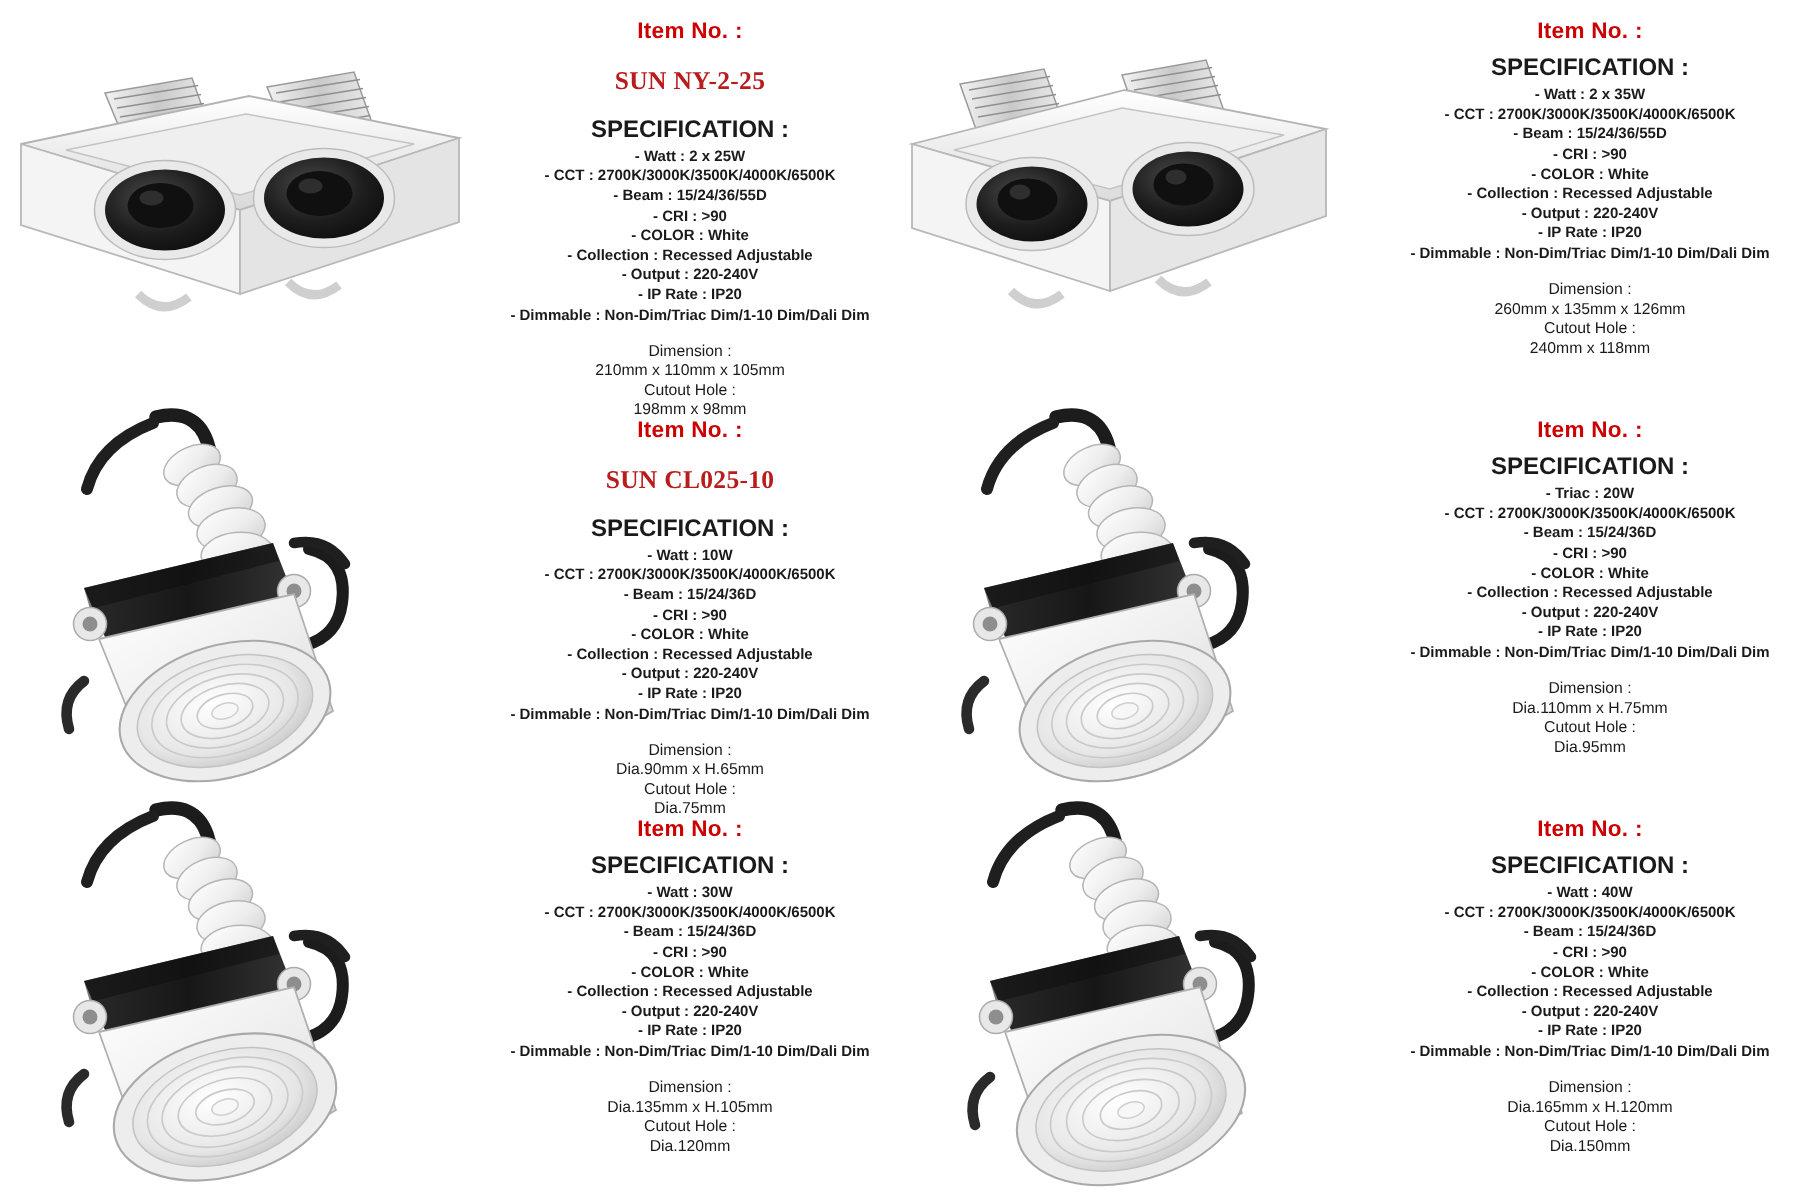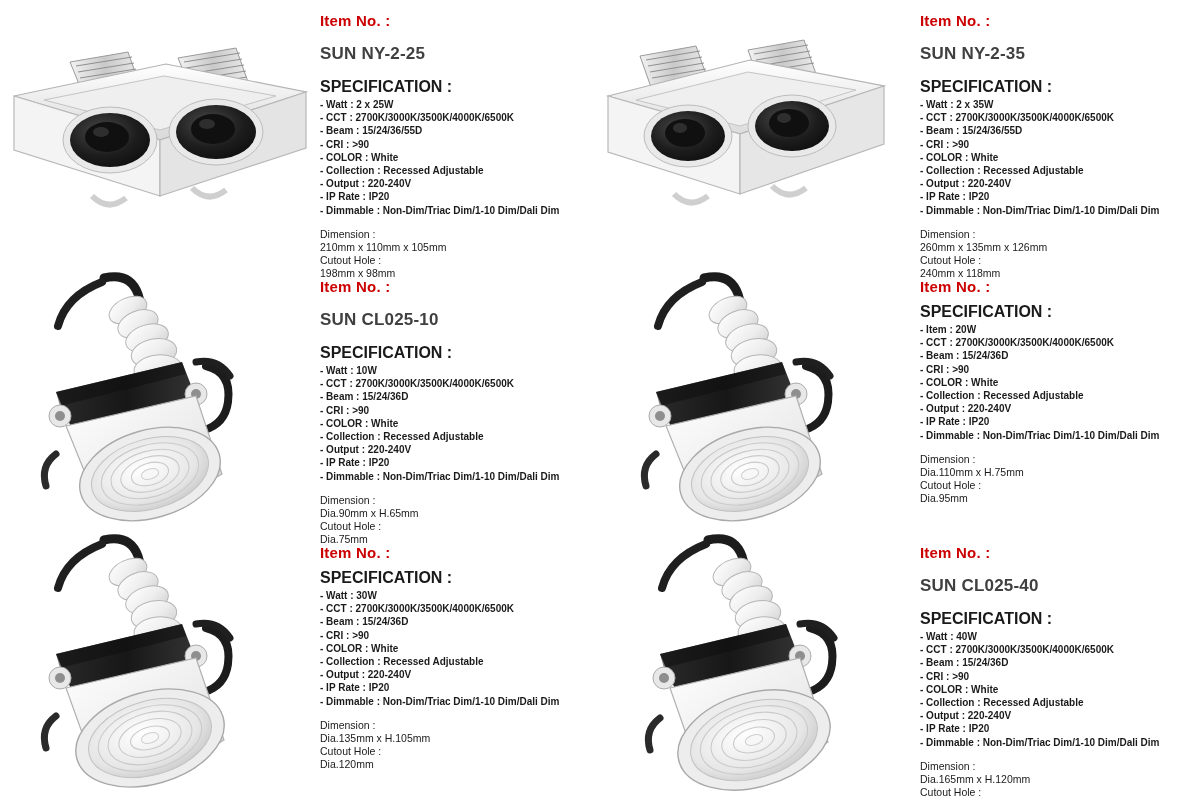--- a/index.html
+++ b/index.html
@@ -11,20 +11,21 @@
     width: 1200px;
     height: 800px;
     font-family: "Liberation Sans", sans-serif;
     color: #1a1a1a;
     overflow: hidden;
   }
   .sheet {
     position: relative;
     width: 1028px;
     height: 800px;
+    text-align: center;
   }
   .product-row {
     display: flex;
     width: 1200px;
     height: 266px;
   }
   .product-cell {
     display: flex;
     width: 600px;
     height: 266px;
@@ -43,25 +44,26 @@
 
   
   .item-no-label {
     color: #cc0000;
     font-weight: bold;
     font-size: 15px;
     letter-spacing: .2px;
     margin: 0 0 8px 0;
   }
   .item-no-value {
-    color: #404040;
+    color: #b91c1c;
     font-weight: bold;
     font-size: 17px;
     letter-spacing: .2px;
     margin: 15px 0 14px 0;
+    font-family: Liberation Serif, serif;
   }
   .spec-title {
     font-size: 16px;
     font-weight: bold;
     margin: 0 0 2px 0;
   }
   .spec-list {
     list-style: none;
     margin: 0;
     padding: 0;
@@ -235,21 +237,20 @@
             <ellipse cx="192" cy="126" rx="37" ry="25" fill="url(#cup2)"></ellipse>
             <ellipse cx="189" cy="123" rx="20" ry="14" fill="#101010"></ellipse>
             <ellipse cx="184" cy="118" rx="7" ry="5" fill="#3c3c3c" opacity="0.7"></ellipse>
             <path d="M74 194 q16 16 34 2" stroke="#cfcfcf" stroke-width="6" fill="none"></path>
             <path d="M172 186 q16 16 34 2" stroke="#cfcfcf" stroke-width="6" fill="none"></path>
           </svg>
         </div>
       </div>
       <div class="spec-col">
         <div class="item-no-label">Item No. :</div>
-        <div class="item-no-value">SUN NY-2-35</div>
         <div class="spec-title">SPECIFICATION :</div>
         <ul class="spec-list">
           <li>- Watt : 2 x 35W</li>
           <li>- CCT : 2700K/3000K/3500K/4000K/6500K</li>
           <li>- Beam : 15/24/36/55D</li>
           <li>- CRI : &gt;90</li>
           <li>- COLOR : White</li>
           <li>- Collection : Recessed Adjustable</li>
           <li>- Output : 220-240V</li>
           <li>- IP Rate : IP20</li>
@@ -402,21 +403,21 @@
             </g>
             <ellipse cx="150" cy="208" rx="9" ry="5" transform="rotate(-16 150 208)" fill="#f7f7f7" stroke="#cfcfcf"></ellipse>
             <path d="M56 188 q-16 12 -10 32" fill="none" stroke="#2a2a2a" stroke-width="7" stroke-linecap="round"></path>
           </svg>
         </div>
       </div>
       <div class="spec-col">
         <div class="item-no-label">Item No. :</div>
         <div class="spec-title">SPECIFICATION :</div>
         <ul class="spec-list">
-          <li>- Item : 20W</li>
+          <li>- Triac : 20W</li>
           <li>- CCT : 2700K/3000K/3500K/4000K/6500K</li>
           <li>- Beam : 15/24/36D</li>
           <li>- CRI : &gt;90</li>
           <li>- COLOR : White</li>
           <li>- Collection : Recessed Adjustable</li>
           <li>- Output : 220-240V</li>
           <li>- IP Rate : IP20</li>
           <li>- Dimmable : Non-Dim/Triac Dim/1-10 Dim/Dali Dim</li>
         </ul>
         <div class="dim-block">
@@ -555,21 +556,20 @@
               <ellipse cx="154" cy="208" rx="33" ry="19" transform="rotate(-16 154 208)"></ellipse>
               <ellipse cx="154" cy="208" rx="21" ry="12" transform="rotate(-16 154 208)"></ellipse>
             </g>
             <ellipse cx="154" cy="208" rx="9" ry="5" transform="rotate(-16 154 208)" fill="#f7f7f7" stroke="#cfcfcf"></ellipse>
             <path d="M60 186 q-16 12 -10 32" fill="none" stroke="#2a2a2a" stroke-width="7" stroke-linecap="round"></path>
           </svg>
         </div>
       </div>
       <div class="spec-col">
         <div class="item-no-label">Item No. :</div>
-        <div class="item-no-value">SUN CL025-40</div>
         <div class="spec-title">SPECIFICATION :</div>
         <ul class="spec-list">
           <li>- Watt : 40W</li>
           <li>- CCT : 2700K/3000K/3500K/4000K/6500K</li>
           <li>- Beam : 15/24/36D</li>
           <li>- CRI : &gt;90</li>
           <li>- COLOR : White</li>
           <li>- Collection : Recessed Adjustable</li>
           <li>- Output : 220-240V</li>
           <li>- IP Rate : IP20</li>

